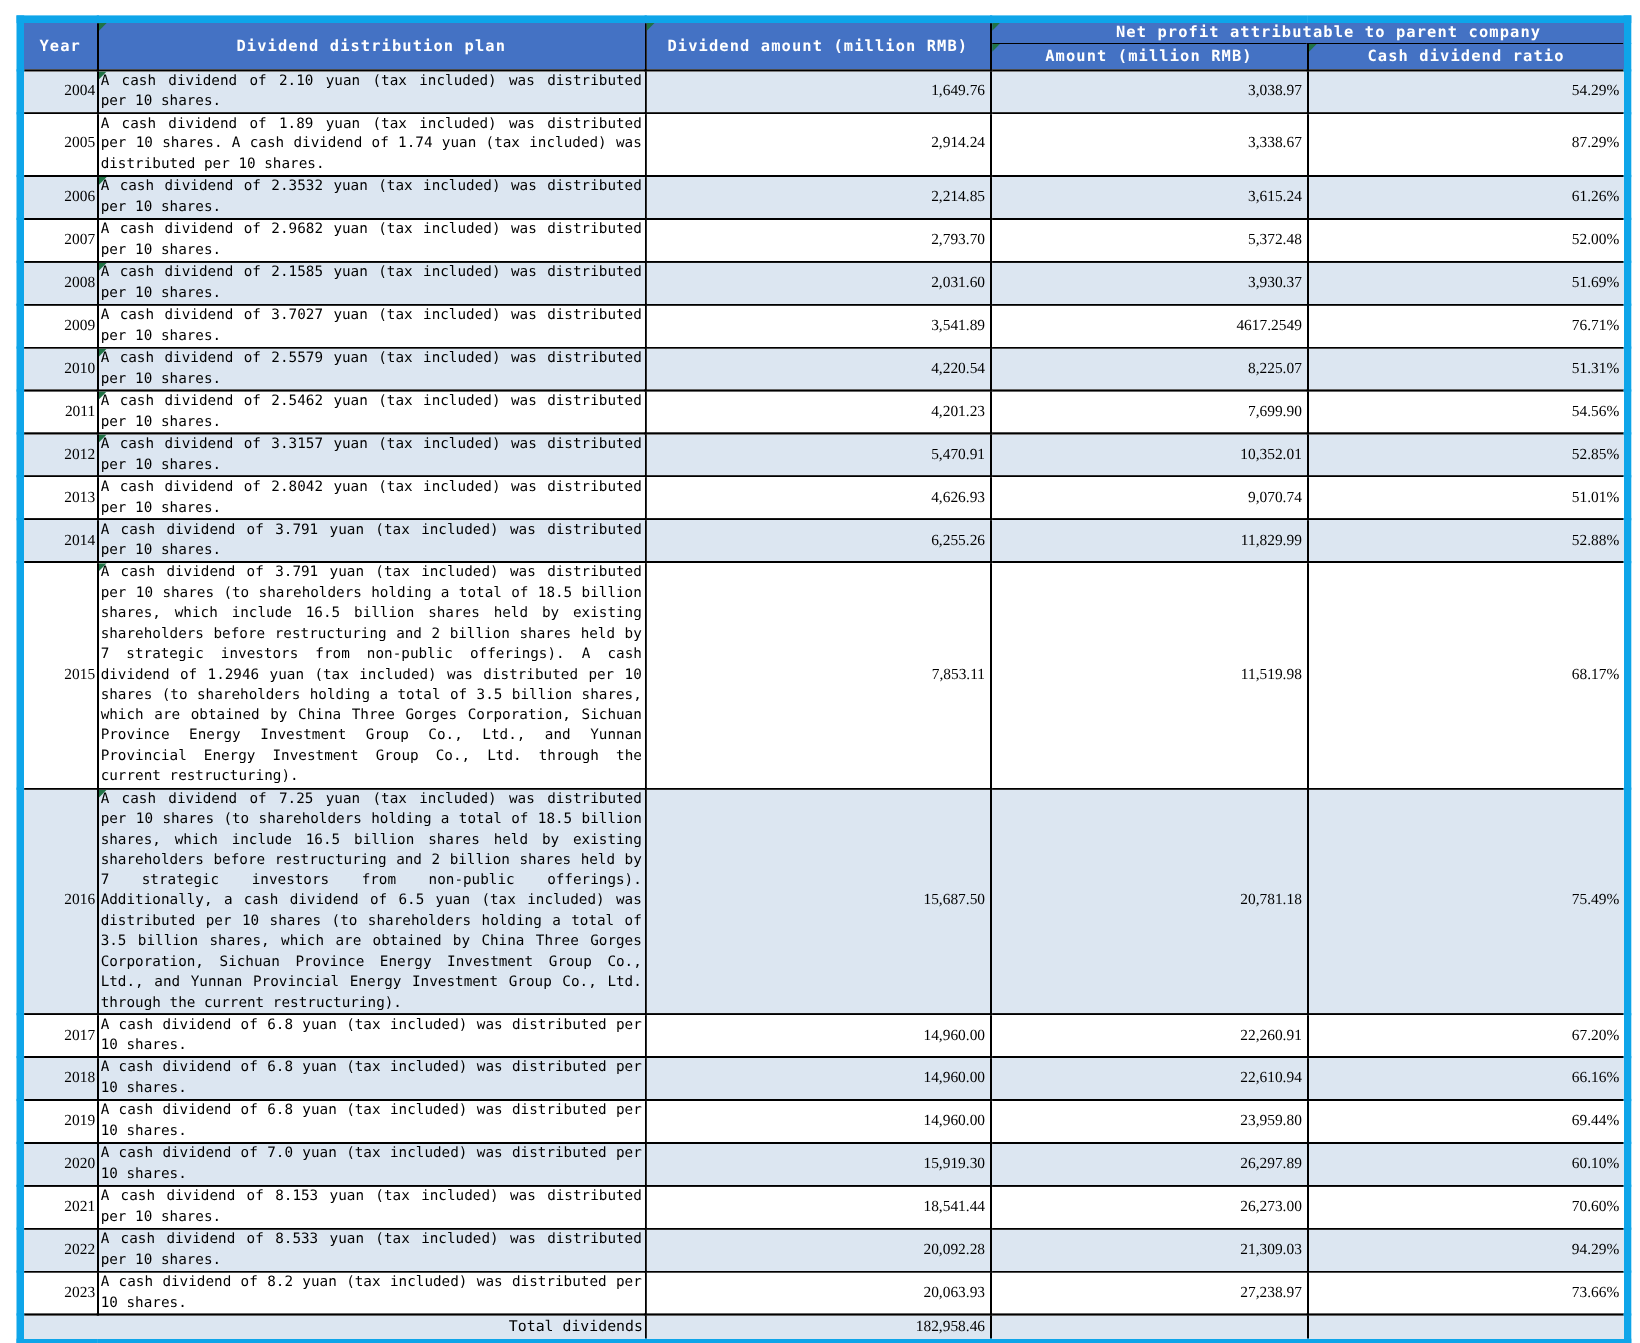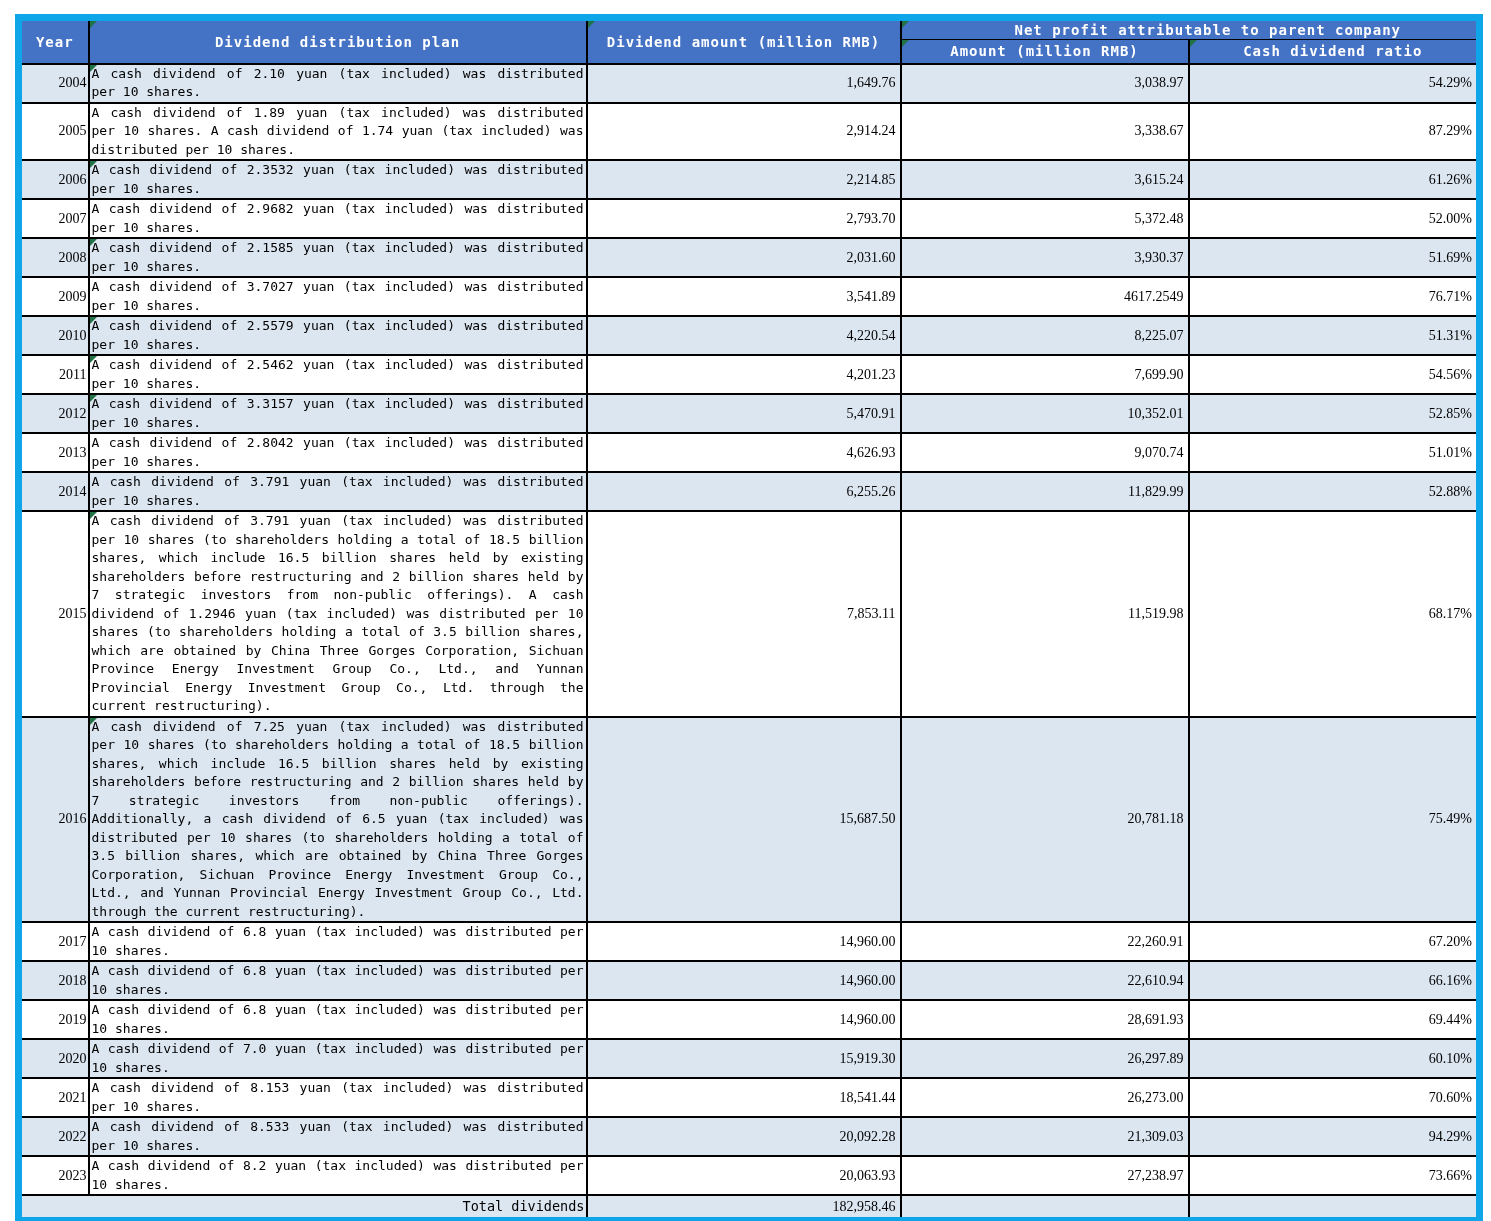--- a/index.html
+++ b/index.html
@@ -173,21 +173,21 @@
         <td class="year">2018</td>
         <td class="plan">A cash dividend of 6.8 yuan (tax included) was distributed per 10 shares.</td>
         <td class="num">14,960.00</td>
         <td class="num">22,610.94</td>
         <td class="num">66.16%</td>
       </tr>
       <tr>
         <td class="year">2019</td>
         <td class="plan">A cash dividend of 6.8 yuan (tax included) was distributed per 10 shares.</td>
         <td class="num">14,960.00</td>
-        <td class="num">28,691.93</td>
+        <td class="num">23,959.80</td>
         <td class="num">69.44%</td>
       </tr>
       <tr>
         <td class="year">2020</td>
         <td class="plan">A cash dividend of 7.0 yuan (tax included) was distributed per 10 shares.</td>
         <td class="num">15,919.30</td>
         <td class="num">26,297.89</td>
         <td class="num">60.10%</td>
       </tr>
       <tr>

